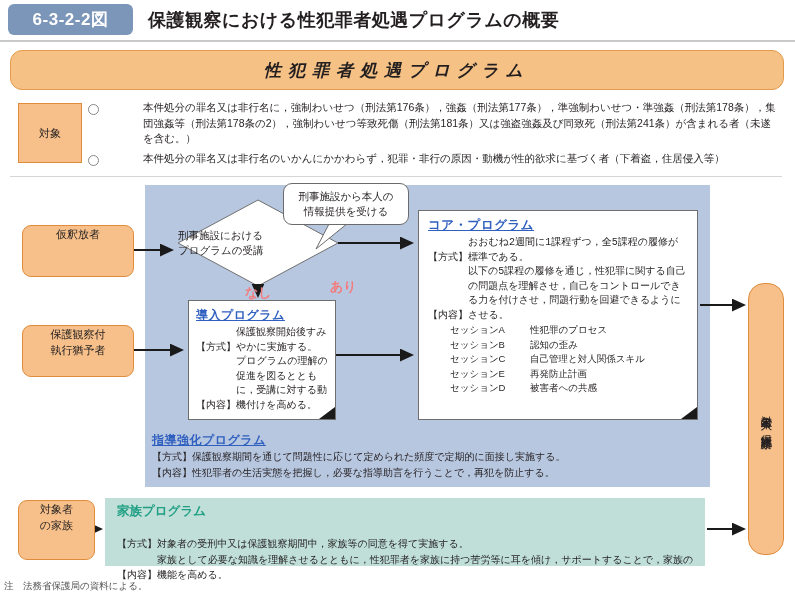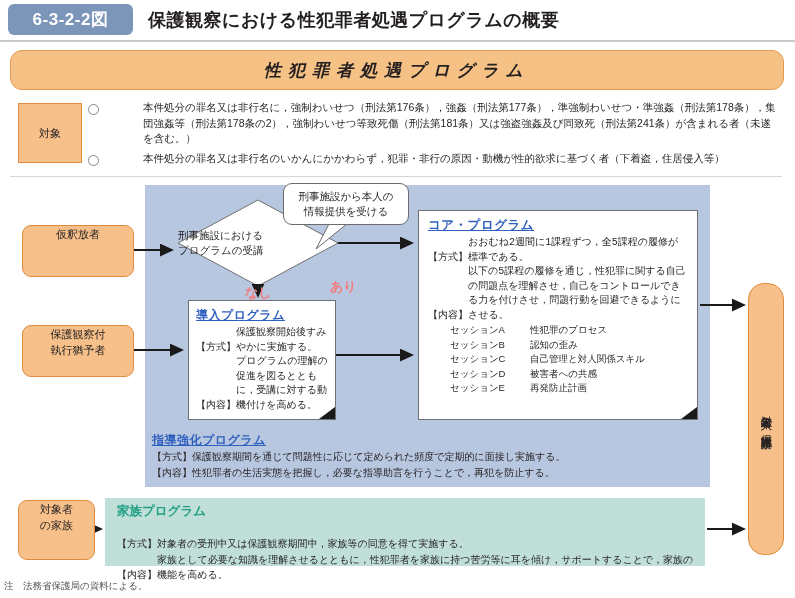--- a/index.html
+++ b/index.html
@@ -258,27 +258,27 @@
       </div>
       <div class="srow">
         <span class="scol-a">セッションB</span>
         <span class="scol-b">認知の歪み</span>
       </div>
       <div class="srow">
         <span class="scol-a">セッションC</span>
         <span class="scol-b">自己管理と対人関係スキル</span>
       </div>
       <div class="srow">
+        <span class="scol-a">セッションE</span>
+        <span class="scol-b">再発防止計画</span>
+      </div>
+      <div class="srow">
         <span class="scol-a">セッションD</span>
         <span class="scol-b">被害者への共感</span>
       </div>
-      <div class="srow">
-        <span class="scol-a">セッションE</span>
-        <span class="scol-b">再発防止計画</span>
-      </div>
     </div>
     <div class="fold"></div>
   </div>
 
   <div class="reinforce">
     <div class="box-title">指導強化プログラム</div>
     <div class="kv">
       <span class="k">【方式】</span>
       <span class="v">保護観察期間を通じて問題性に応じて定められた頻度で定期的に面接し実施する。</span>
     </div>

